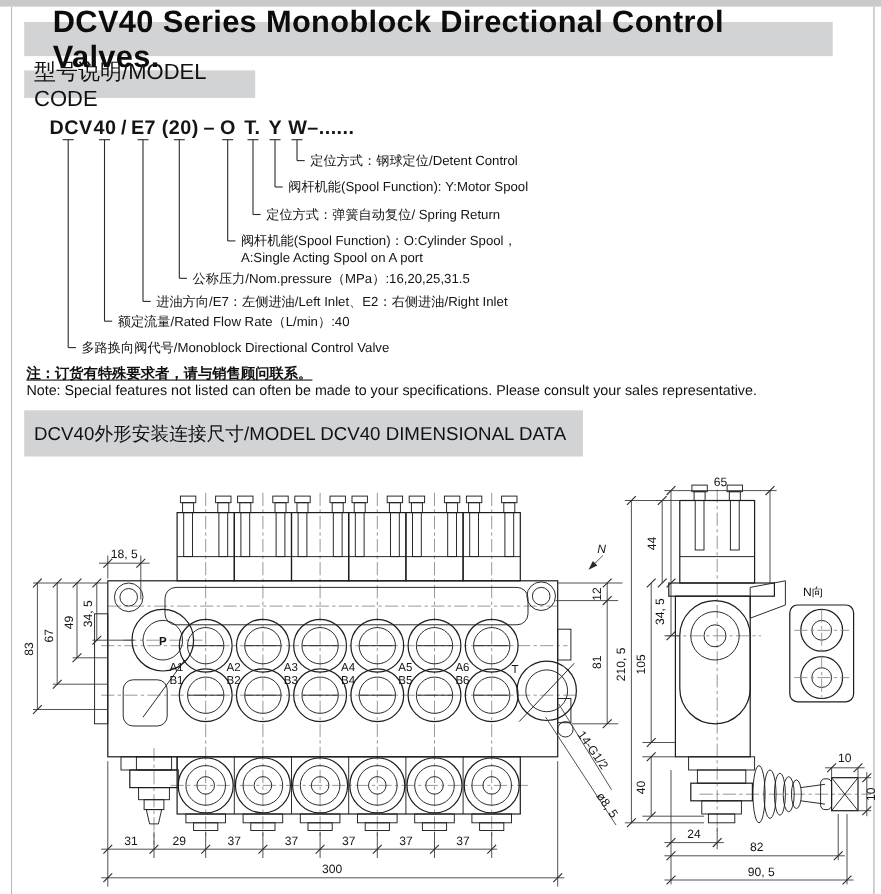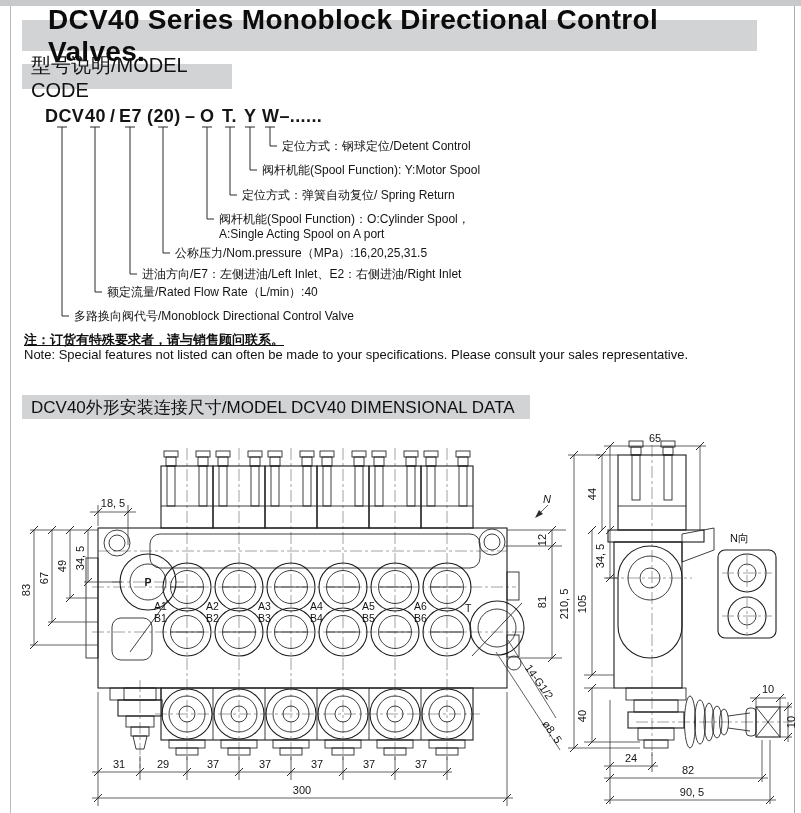--- a/index.html
+++ b/index.html
@@ -16,21 +16,21 @@
     position:absolute;left:22px;top:20px;width:735px;height:31px;
     background:#d2d3d5;display:flex;align-items:center;
     font-size:28px;font-weight:bold;letter-spacing:.3px;color:#0c0c0c;
     padding-left:26px;box-sizing:border-box;
   }
   .sec-hdr{
     position:absolute;background:#d2d3d5;color:#111;display:flex;align-items:center;
     box-sizing:border-box;padding-left:9px;
   }
   .sec-hdr.s1{left:22px;top:64px;width:210px;height:25px;font-size:20px;}
-  .sec-hdr.s2{left:22px;top:395px;width:508px;height:24px;font-size:17px;}
+  .sec-hdr.s2{left:22px;top:373px;width:508px;height:42px;font-size:17px;}
   .note{position:absolute;left:24px;font-size:13px;color:#101010;white-space:nowrap;}
   .note.cn{top:331px;font-weight:bold;text-decoration:underline;}
   .note.en{top:347px;}
   svg{position:absolute;left:0;top:0;}
   svg text{font-family:"Liberation Sans","DejaVu Sans",sans-serif;fill:#141414;}
   .mc-code{font-size:18px;font-weight:bold;letter-spacing:.4px;}
   .mc-label{font-size:12px;}
   .dim{font-size:11px;}
   .plbl{font-size:10.5px;}
   .o{fill:none;stroke:#1d1d1d;stroke-width:1.1;}

